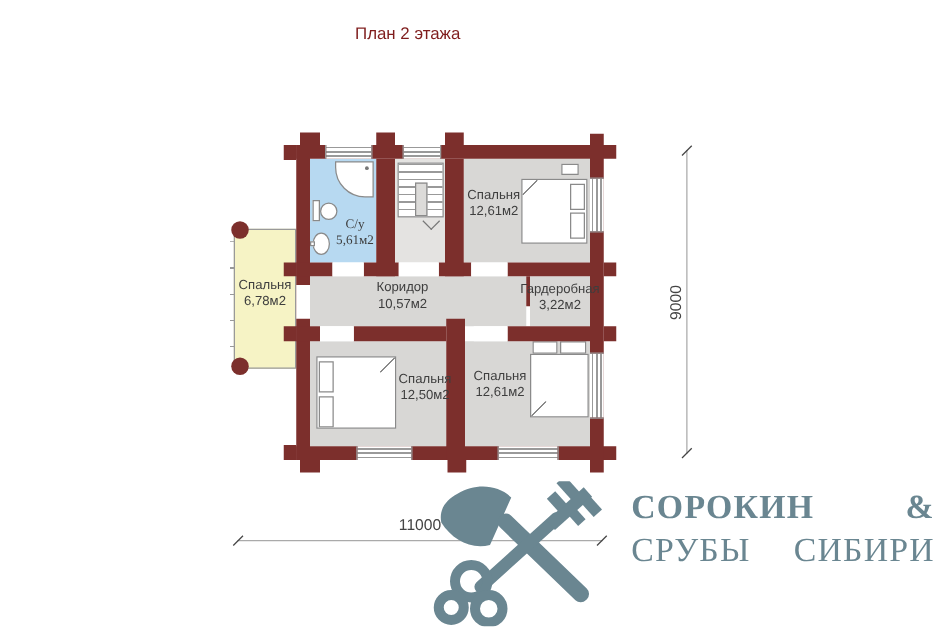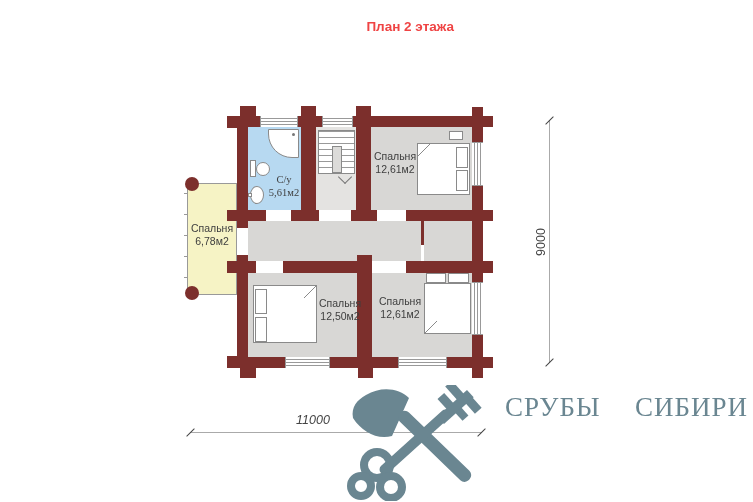--- a/index.html
+++ b/index.html
@@ -22,21 +22,21 @@
   .win-v{position:absolute;z-index:4;background:linear-gradient(to right,#fff 0 15%,#999 15% 24%,#fff 24% 45%,#999 45% 55%,#fff 55% 76%,#999 76% 85%,#fff 85% 100%);border-top:1px solid #999;border-bottom:1px solid #999;box-sizing:border-box;}
   .fixture{position:absolute;background:#fff;border:1px solid var(--fix-border);box-sizing:border-box;z-index:2;}
   .label{position:absolute;z-index:5;text-align:center;font-size:10.5px;line-height:1.28;color:#3e3e3e;}
   .log-end{position:absolute;width:14px;height:14px;border-radius:50%;background:var(--wall);z-index:3;}
   .treads{background:#fff repeating-linear-gradient(to bottom,#999 0 1px,transparent 1px 6px);}
   .fold{position:absolute;z-index:3;background:linear-gradient(135deg,transparent calc(50% - .5px),#8a8a8a calc(50% - .5px) calc(50% + .5px),transparent calc(50% + .5px));}
   .dim-line{position:absolute;background:#aaa;z-index:2;}
   .dim-tick{position:absolute;width:11px;height:1px;background:#444;transform:rotate(-45deg);z-index:2;}
   .dim-text{position:absolute;font-size:12.5px;color:#444;z-index:2;}
   .chev{position:absolute;width:9px;height:9px;border-right:1px solid #777;border-bottom:1px solid #777;transform:rotate(45deg);z-index:2;}
-  .title{position:absolute;left:284px;top:19px;width:170px;text-align:right;font-size:13.5px;color:#ef4444;font-weight:bold;}
+  .title{position:absolute;left:284px;top:19px;width:170px;text-align:left;font-size:13.5px;color:#7f1d1d;}
   .logo-text{position:absolute;left:505px;top:389px;width:243px;color:var(--logo);font-family:"Liberation Serif",serif;z-index:6;}
   .logo-l1,.logo-l2{font-weight:bold;font-size:27px;line-height:33px;text-align:justify;text-align-last:justify;letter-spacing:1px;}
   .logo-l3{font-size:27px;line-height:30px;text-align:justify;text-align-last:justify;letter-spacing:1px;margin-top:3px;}
   .rail{position:absolute;z-index:2;background:repeating-linear-gradient(to bottom,#999 0 1px,transparent 1px 21px);}
 </style>
 </head>
 <body>
 
 <div class="canvas">
 
@@ -132,38 +132,46 @@
     <div>5,61м2</div>
   </div>
   <div class="label" style="left:355px;top:150px;width:80px;">
     <div>Спальня</div>
     <div>12,61м2</div>
   </div>
   <div class="label" style="left:182px;top:222px;width:60px;">
     <div>Спальня</div>
     <div>6,78м2</div>
   </div>
+  <div class="label" style="left:282px;top:224px;width:80px;">
+    <div>Коридор</div>
+    <div>10,57м2</div>
+  </div>
+  <div class="label" style="left:408px;top:225px;width:80px;">
+    <div>Гардеробная</div>
+    <div>3,22м2</div>
+  </div>
   <div class="label" style="left:300px;top:297px;width:80px;">
     <div>Спальня</div>
     <div>12,50м2</div>
   </div>
   <div class="label" style="left:360px;top:295px;width:80px;">
     <div>Спальня</div>
     <div>12,61м2</div>
   </div>
 
   <div class="dim-line" style="left:549px;top:120px;width:1px;height:243px;"></div>
   <div class="dim-tick" style="left:544px;top:120px;"></div>
   <div class="dim-tick" style="left:544px;top:362px;"></div>
   <div class="dim-text" style="left:516px;top:222px;width:50px;height:40px;display:flex;align-items:center;justify-content:center;transform:rotate(-90deg);">9000</div>
 
   <div class="dim-line" style="left:190px;top:432px;width:292px;height:1px;"></div>
   <div class="dim-tick" style="left:185px;top:432px;"></div>
   <div class="dim-tick" style="left:476px;top:432px;"></div>
-  <div class="dim-text" style="left:296px;top:413px;width:80px;font-style:italic;">11000</div>
+  <div class="dim-text" style="left:296px;top:413px;width:80px;text-align:center;">11000</div>
 
   <svg class="abs" style="left:341px;top:385px;z-index:6;" width="154" height="116" viewBox="0 0 154 116">
     <g fill="#6a8691" stroke="none">
 
       <path d="M25 10 C40 1 58 3 68 13 L51 51 C36 55 21 47 12 33 C10 22 16 15 25 10 Z"></path>
 
       <rect x="46" y="55" width="96" height="13" rx="6" transform="rotate(44 94 61)"></rect>
 
       <rect x="28" y="52" width="92" height="10" rx="5" transform="rotate(-42 74 57)"></rect>
 
@@ -174,16 +182,17 @@
         <rect x="112" y="30" width="8" height="11"></rect>
         <rect x="126" y="30" width="9" height="14"></rect>
       </g>
 
       <circle cx="36" cy="80" r="13" fill="none" stroke="#6a8691" stroke-width="8"></circle>
       <circle cx="20" cy="101" r="10" fill="none" stroke="#6a8691" stroke-width="8"></circle>
       <circle cx="50" cy="102" r="11" fill="none" stroke="#6a8691" stroke-width="8"></circle>
     </g>
   </svg>
   <div class="logo-text">
+    <div class="logo-l1">СОРОКИН &amp;</div>
     <div class="logo-l3">СРУБЫ СИБИРИ</div>
   </div>
 
 </div>
 
 </body></html>

